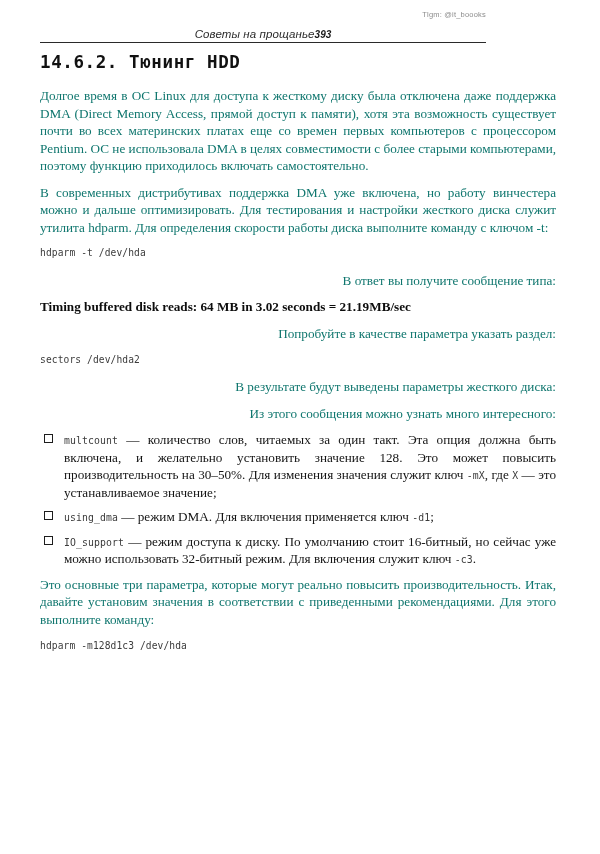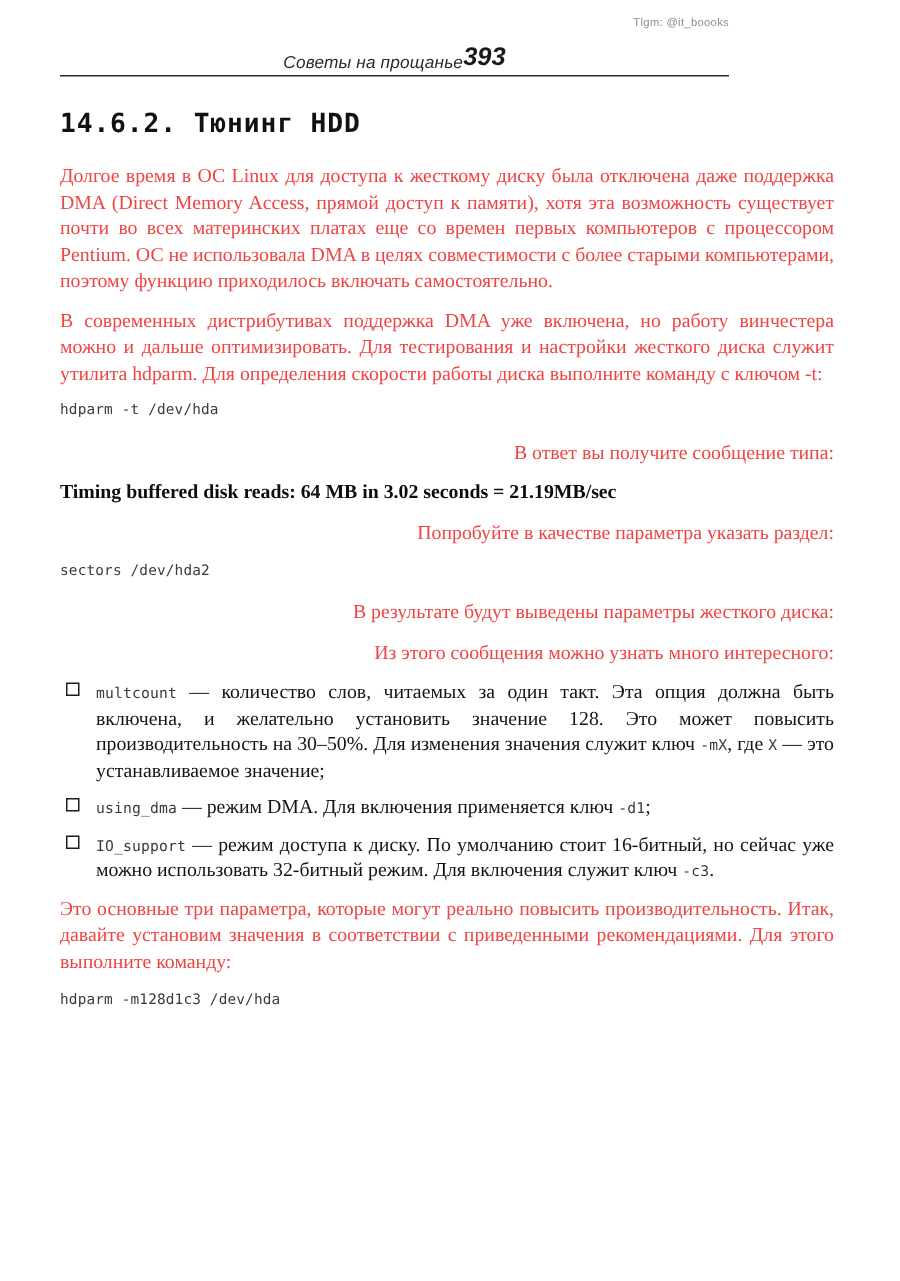--- a/index.html
+++ b/index.html
@@ -54,49 +54,49 @@
     font-family: "Liberation Sans", "DejaVu Sans", sans-serif;
     font-style: italic;
     font-size: 11.5px;
     color: #2b2b2b;
     letter-spacing: .1px;
   }
   .runhead-page {
     font-family: "Liberation Sans", "DejaVu Sans", sans-serif;
     font-style: italic;
     font-weight: bold;
-    font-size: 17px;
+    font-size: 10px;
     color: #1a1a1a;
   }
 
   
   .content {
     position: absolute;
-    top: 65px;
+    top: 44px;
     left: 40px;
     width: 516px;
   }
 
   h2.section-heading {
     margin: 8px 0 14px 0;
     font-family: "DejaVu Sans Mono", "Liberation Mono", monospace;
     font-weight: bold;
     font-size: 17.5px;
     letter-spacing: .6px;
     color: #111;
     line-height: 1.2;
   }
 
   p.body-text {
     margin: 0 0 9px 0;
     font-size: 13.2px;
     line-height: 1.33;
     text-align: justify;
     text-justify: inter-word;
-    color: #ef4444;
+    color: #0f766e;
     hyphens: manual;
   }
   p.body-text.nojust { text-align: right; }
 
   p.bold-output {
     margin: 0 0 9px 0;
     font-size: 13.2px;
     font-weight: bold;
     line-height: 1.33;
     color: #0d0d0d;

